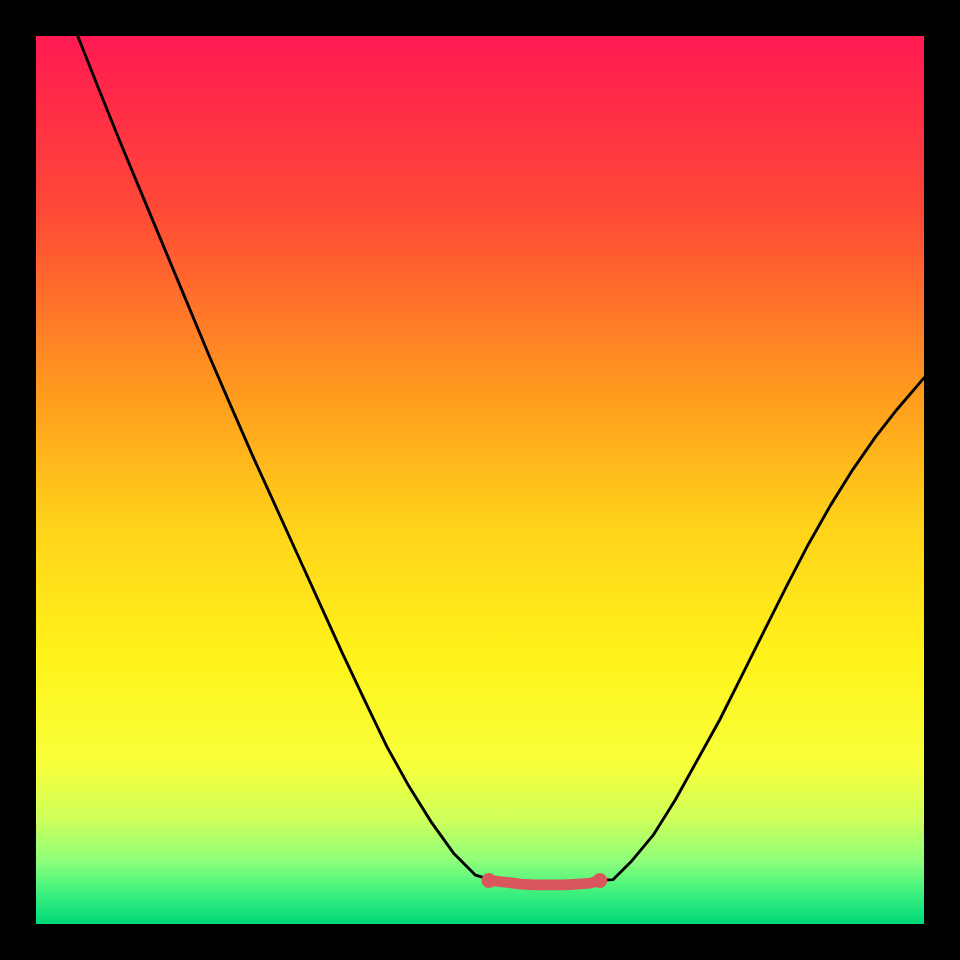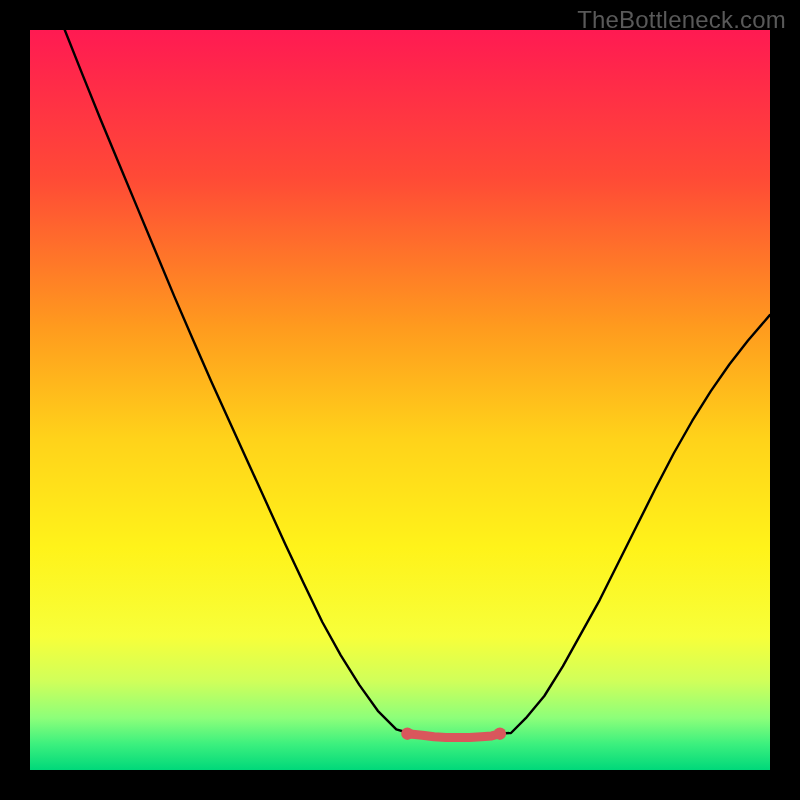--- a/index.html
+++ b/index.html
@@ -41,21 +41,20 @@
     top: 0;
     width: 740px;
     height: 740px;
   }
 </style>
 </head>
 <body>
 
 <div class="frame">
 
-  <div class="watermark">TheBottleneck.com</div>
 
   <div class="plot-area">
     <svg viewBox="0 0 740 740" preserveAspectRatio="none">
       <defs>
         <linearGradient id="bg-grad" x1="0" y1="0" x2="0" y2="1">
             <stop offset="0%" stop-color="#ff1a52"></stop>
             <stop offset="20%" stop-color="#ff4a36"></stop>
             <stop offset="40%" stop-color="#ff9a1e"></stop>
             <stop offset="55.00000000000001%" stop-color="#ffd21a"></stop>
             <stop offset="70%" stop-color="#fff31a"></stop>

